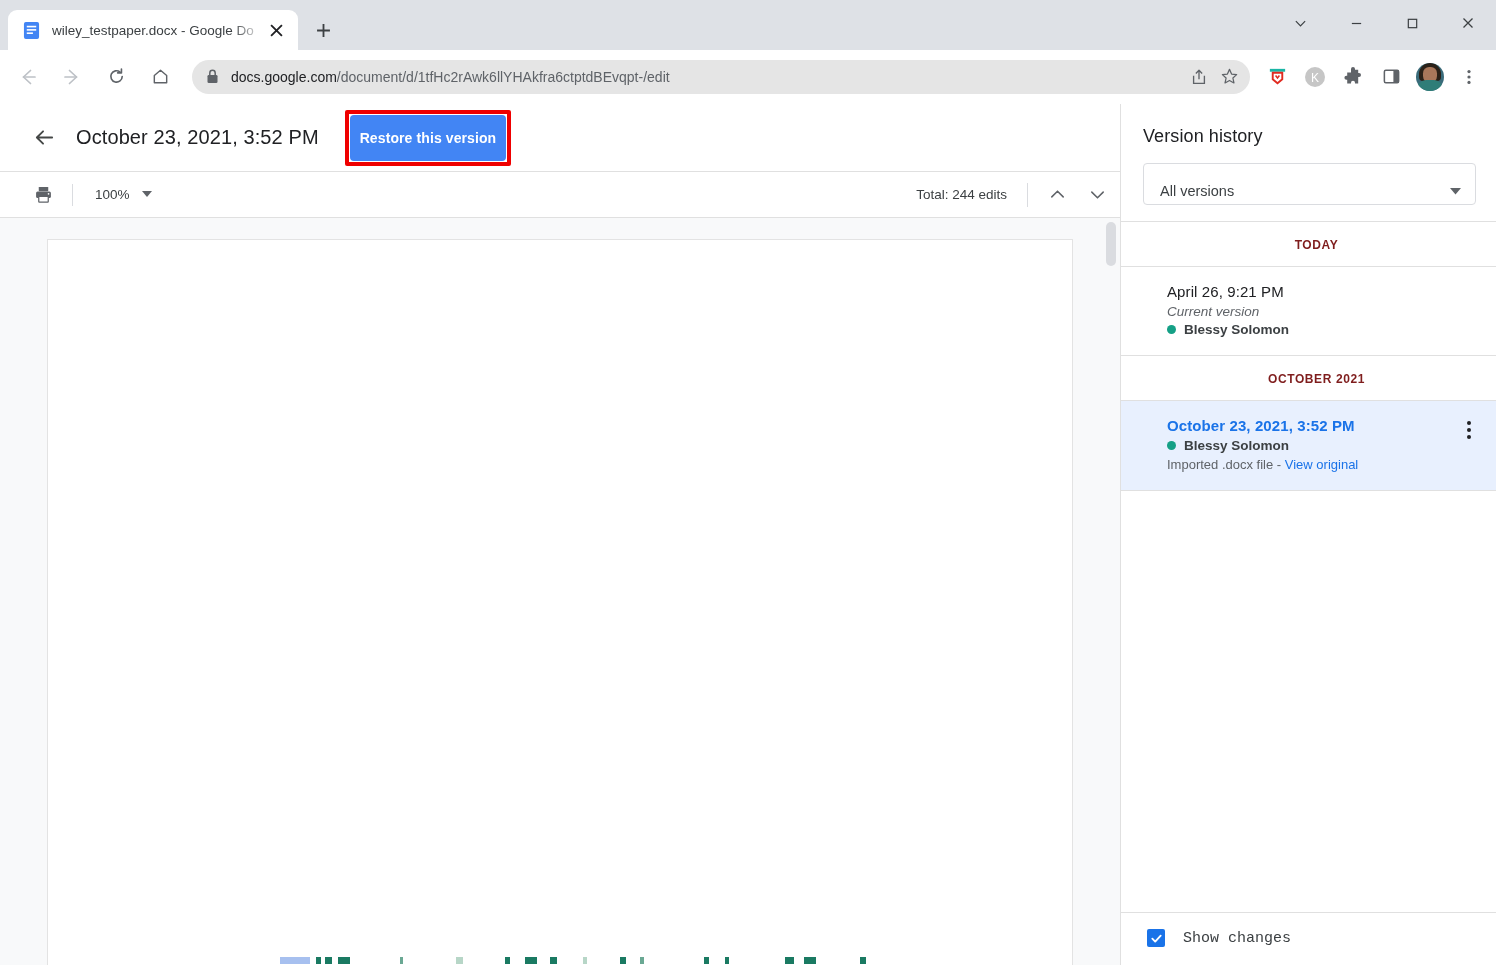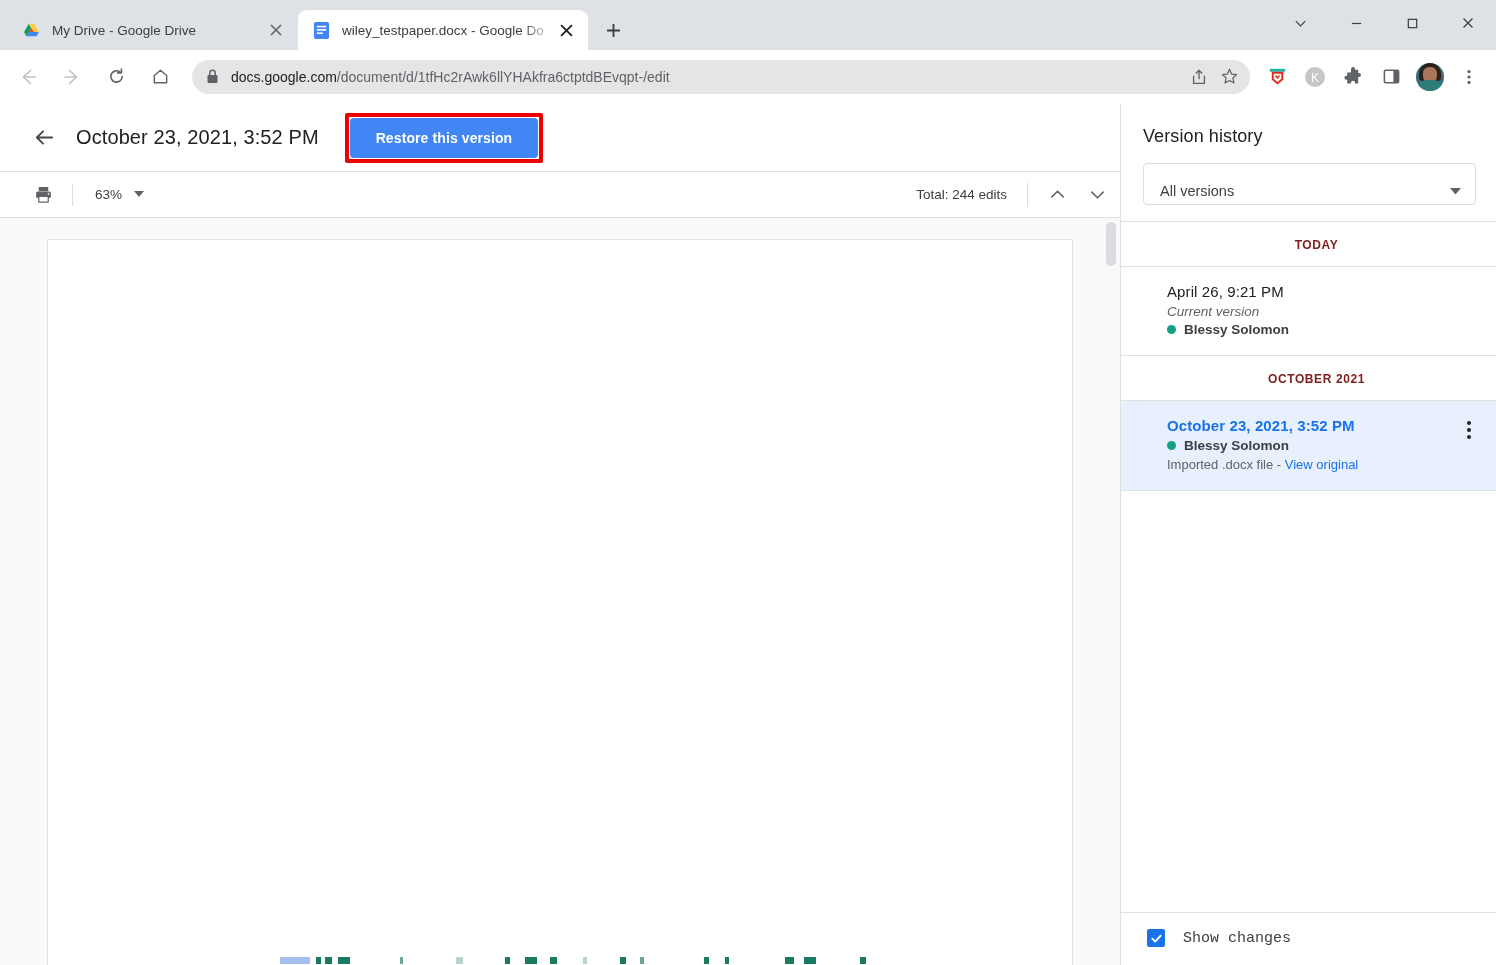--- a/index.html
+++ b/index.html
@@ -201,22 +201,22 @@
     border: 4px solid #ef0000;
     border-radius: 2px;
     padding: 1px;
   }
   .restore-btn {
     background: #4285f4;
     color: #ffffff;
     font-size: 14px;
     font-weight: bold;
     border: none;
-    height: 40px;
-    padding: 0 26px;
+    height: 46px;
+    padding: 0 10px;
     border-radius: 4px;
     cursor: pointer;
     letter-spacing: 0.1px;
     font-family: "Liberation Sans", sans-serif;
     white-space: nowrap;
     text-align: center;
   }
 
   .doc-toolbar {
     height: 47px;
@@ -403,36 +403,20 @@
   }
   .cb-label { font-size: 15px; color: #3c4043; font-family: Liberation Mono, monospace; }
 </style>
 </head>
 <body>
 
 <div class="browser">
 
   <div class="tabstrip">
 
-    <div class="tab inactive">
-      <span class="tab-favicon">
-        <svg width="17" height="17" viewBox="0 0 24 24">
-          <path d="M8.2 2.6 L1.5 14.2 L4.9 20 L11.6 8.4 Z" fill="#0f9d58"></path>
-          <path d="M8.2 2.6 L15.8 2.6 L22.5 14.2 L14.9 14.2 Z" fill="#ffcd40"></path>
-          <path d="M4.9 20 L18.9 20 L22.5 14.2 L8.5 14.2 Z" fill="#4285f4"></path>
-          <path d="M11.6 8.4 L8.5 14.2 L15.5 14.2 Z" fill="#ea4335"></path>
-        </svg>
-      </span>
-      <span class="tab-title">My Drive - Google Drive</span>
-      <span class="tab-close">
-        <svg width="12" height="12" viewBox="0 0 12 12">
-            <path d="M1 1 L11 11 M11 1 L1 11" stroke="#5f6368" stroke-width="1.6" fill="none"></path>
-          </svg>
-      </span>
-    </div>
 
     <div class="tab active">
       <span class="tab-favicon">
         <svg width="17" height="17" viewBox="0 0 18 18">
           <rect x="1" y="0" width="16" height="18" rx="2" fill="#4285f4"></rect>
           <rect x="4" y="4" width="10" height="1.7" fill="#ffffff"></rect>
           <rect x="4" y="7.5" width="10" height="1.7" fill="#ffffff"></rect>
           <rect x="4" y="11" width="6.5" height="1.7" fill="#ffffff"></rect>
         </svg>
       </span>
@@ -579,21 +563,21 @@
         <div class="tb-btn">
           <svg width="19" height="19" viewBox="0 0 20 20" fill="currentColor">
               <rect x="5" y="2" width="10" height="4.5" rx="0.6"></rect>
               <rect x="2.2" y="6.8" width="15.6" height="7" rx="1.6"></rect>
               <rect x="5" y="12" width="10" height="6" rx="0.6" fill="#fff" stroke="currentColor" stroke-width="1.3"></rect>
               <circle cx="15.3" cy="9.3" r="0.9" fill="#fff"></circle>
             </svg>
         </div>
         <div class="tb-sep"></div>
         <div class="zoom-sel">
-          <span>63%</span>
+          <span>100%</span>
           <span class="caret">
             <svg width="10" height="7" viewBox="0 0 10 7">
                 <path d="M0 0 L10 0 L5 6 Z" fill="currentColor"></path>
               </svg>
           </span>
         </div>
         <div class="tb-spacer"></div>
         <div class="edits-count">Total: 244 edits</div>
         <div class="tb-sep2"></div>
         <div class="tb-btn">

